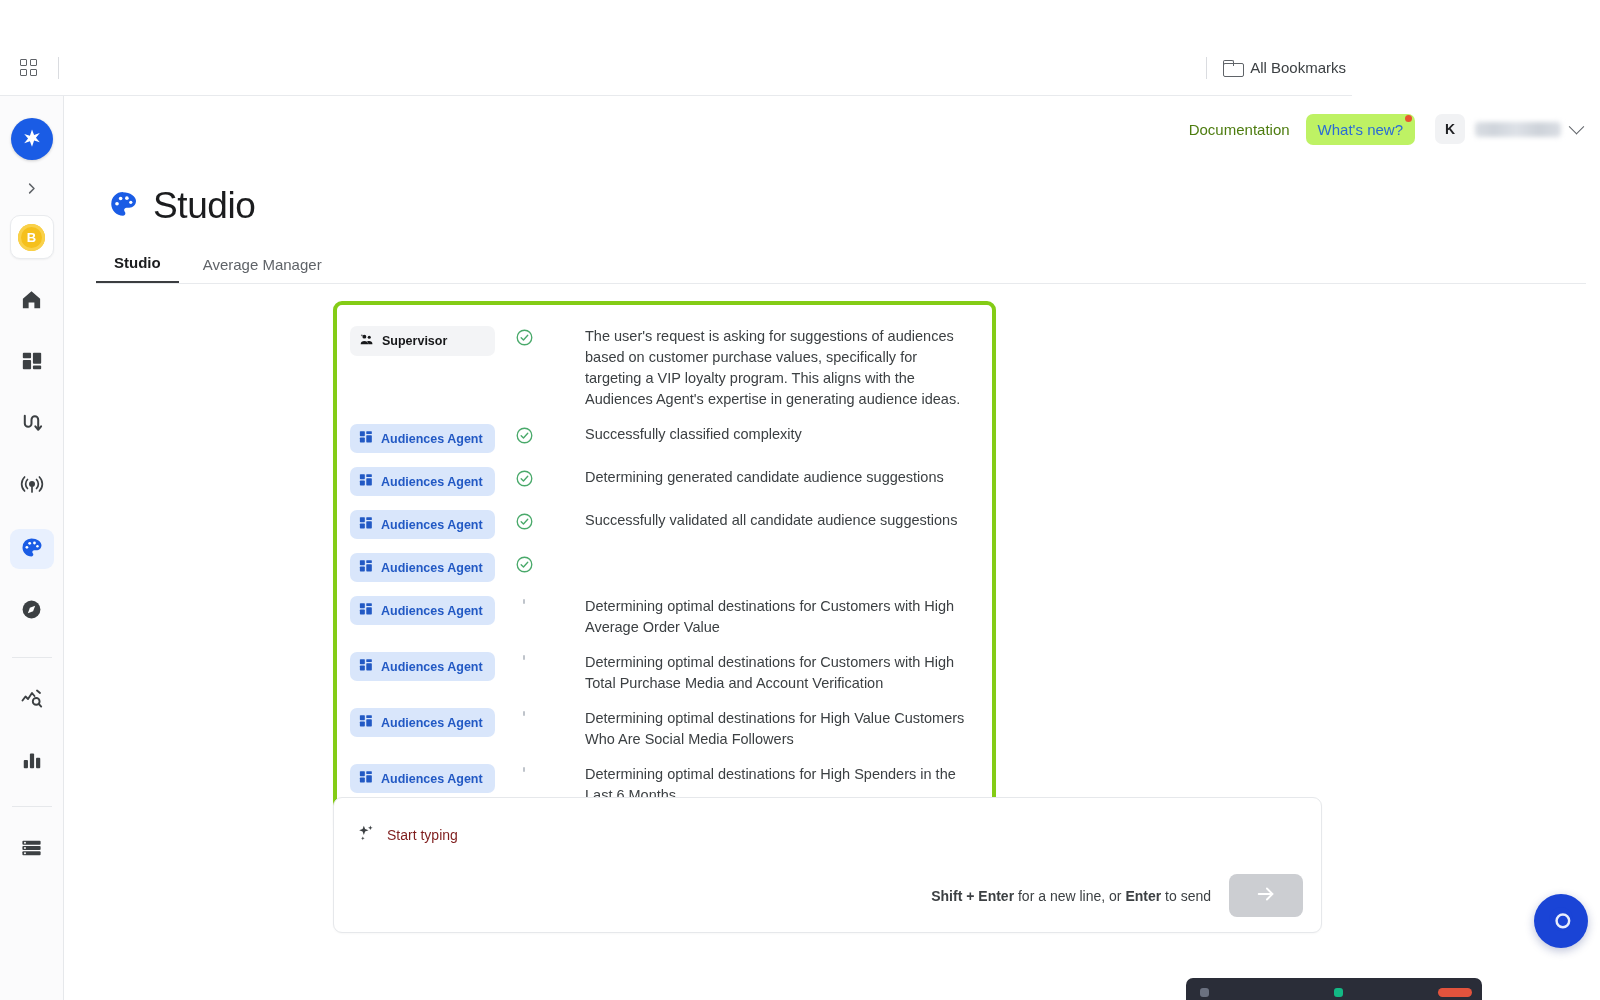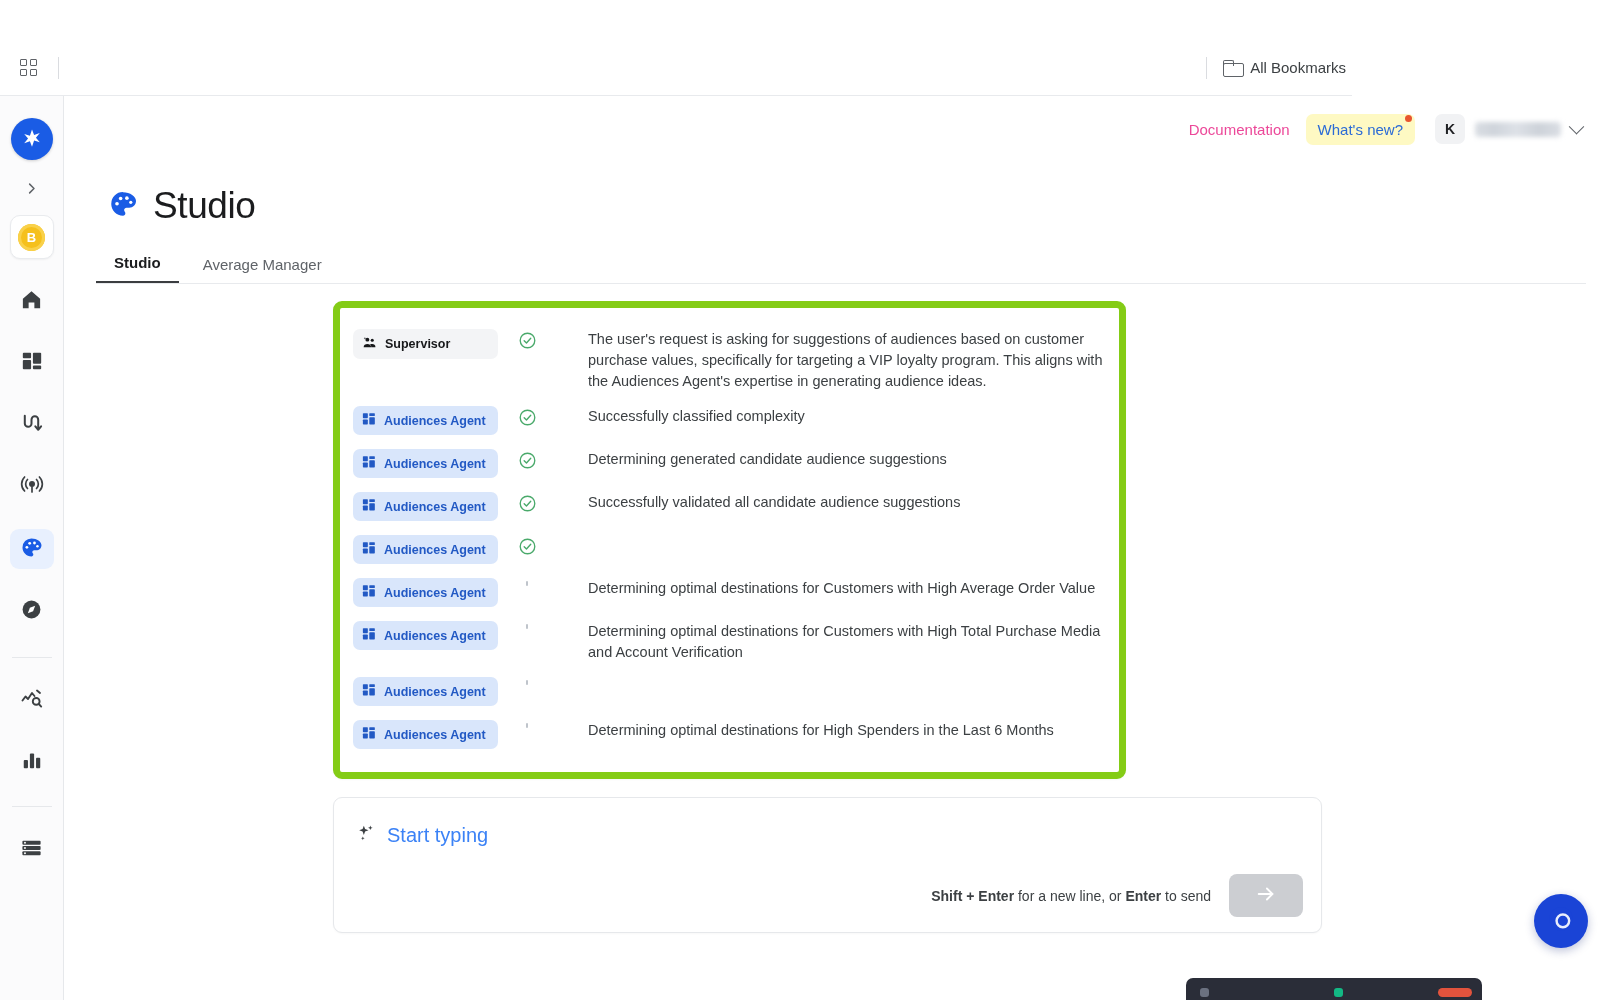--- a/index.html
+++ b/index.html
@@ -84,25 +84,25 @@
   #rail-divider2 { width: 40px; height: 1px; background: #e6e8eb; margin-top: 24px; }
 
   
   #app-header {
     position: absolute; left: 64px; top: 96px; width: 1536px; height: 66px;
     display: flex; align-items: center; justify-content: flex-end;
     gap: 6px; padding-right: 18px;
     background: #fff;
   }
   #documentation-link {
-    font-size: 15px; color: #ec4899; padding: 7px 10px; border-radius: 6px;
+    font-size: 15px; color: #4d7c0f; padding: 7px 10px; border-radius: 6px;
   }
   #whats-new-btn {
     position: relative; font-size: 15px; color: #2b6bd6; font-weight: 500;
-    background: #fef9c3; padding: 7px 12px; border-radius: 7px;
+    background: #bef264; padding: 7px 12px; border-radius: 7px;
   }
   #whats-new-dot {
     position: absolute; right: 3px; top: 1px;
     width: 7px; height: 7px; border-radius: 50%; background: #e8552f;
   }
   #user-area { display: flex; align-items: center; gap: 10px; margin-left: 14px; }
   #user-avatar {
     width: 30px; height: 30px; border-radius: 7px; background: #f1f2f4;
     display:flex; align-items:center; justify-content:center;
     font-size: 14px; font-weight: 700; color: #202124;
@@ -128,22 +128,22 @@
     display: flex; align-items: flex-end; gap: 6px;
     border-bottom: 1px solid #e8eaed; padding-bottom: 0;
   }
   .tab {
     font-size: 15px; color: #5f6368; padding: 6px 18px 10px 18px;
   }
   .tab.active { color: #1b1c1e; font-weight: 700; border-bottom: 2.5px solid #3b3d40; }
 
   
   #trace-card {
-    position: absolute; left: 333px; top: 301px; width: 793px;
-    border: 7px solid #84cc16; border-radius: 9px; background: #fff;
+    position: absolute; left: 333px; top: 301px; width: 663px;
+    border: 4px solid #84cc16; border-radius: 9px; background: #fff;
     padding: 14px 0 16px 0;
     box-shadow: 0 1px 2px rgba(16,24,40,.03);
   }
   .trace-row {
     display: flex; align-items: flex-start; padding: 7px 16px 7px 13px;
   }
   .agent-badge {
     flex: 0 0 145px; width: 145px;
     display: flex; align-items: center; gap: 8px;
     border-radius: 7px; padding: 6px 9px;
@@ -167,21 +167,21 @@
 
   
   #composer {
     position: absolute; left: 333px; top: 797px; width: 989px; height: 136px;
     border: 1px solid #e6e8eb; border-radius: 9px; background: #fff;
     box-shadow: 0 1px 2px rgba(16,24,40,.03);
   }
   #composer-placeholder-row {
     display: flex; align-items: center; gap: 11px; padding: 25px 0 0 22px;
   }
-  #composer-placeholder { font-size: 20px; color: #3b82f6; }
+  #composer-placeholder { font-size: 14px; color: #7f1d1d; }
   #composer-footer {
     position: absolute; right: 18px; bottom: 15px;
     display: flex; align-items: center; gap: 18px;
   }
   #composer-hint { font-size: 14px; color: #3c4043; margin-left: 37px; }
   #composer-hint b { font-weight: 700; }
   #send-button {
     width: 74px; height: 43px; border-radius: 8px; background: #ccced2;
     display: flex; align-items: center; justify-content: center;
   }
@@ -500,20 +500,21 @@
             <rect x="1.5" y="2" width="8.5" height="8.5" rx="1.2" fill="#2259c4"></rect>
             <rect x="12.5" y="2" width="9.5" height="5" rx="1.2" fill="#2259c4"></rect>
             <rect x="12.5" y="9" width="9.5" height="12.5" rx="1.2" fill="#2259c4"></rect>
             <rect x="1.5" y="13" width="8.5" height="8.5" rx="1.2" fill="#2259c4"></rect>
           </svg></span>
         <span>Audiences Agent</span>
       </div>
       <div class="status-cell">
         <span class="spinner-tick"></span>
       </div>
+      <div class="trace-text">Determining optimal destinations for High Value Customers Who Are Social Media Followers</div>
     </div>
     <div class="trace-row">
       <div class="agent-badge audiences">
         <span><svg width="14" height="14" viewBox="0 0 24 24">
             <rect x="1.5" y="2" width="8.5" height="8.5" rx="1.2" fill="#2259c4"></rect>
             <rect x="12.5" y="2" width="9.5" height="5" rx="1.2" fill="#2259c4"></rect>
             <rect x="12.5" y="9" width="9.5" height="12.5" rx="1.2" fill="#2259c4"></rect>
             <rect x="1.5" y="13" width="8.5" height="8.5" rx="1.2" fill="#2259c4"></rect>
           </svg></span>
         <span>Audiences Agent</span>

